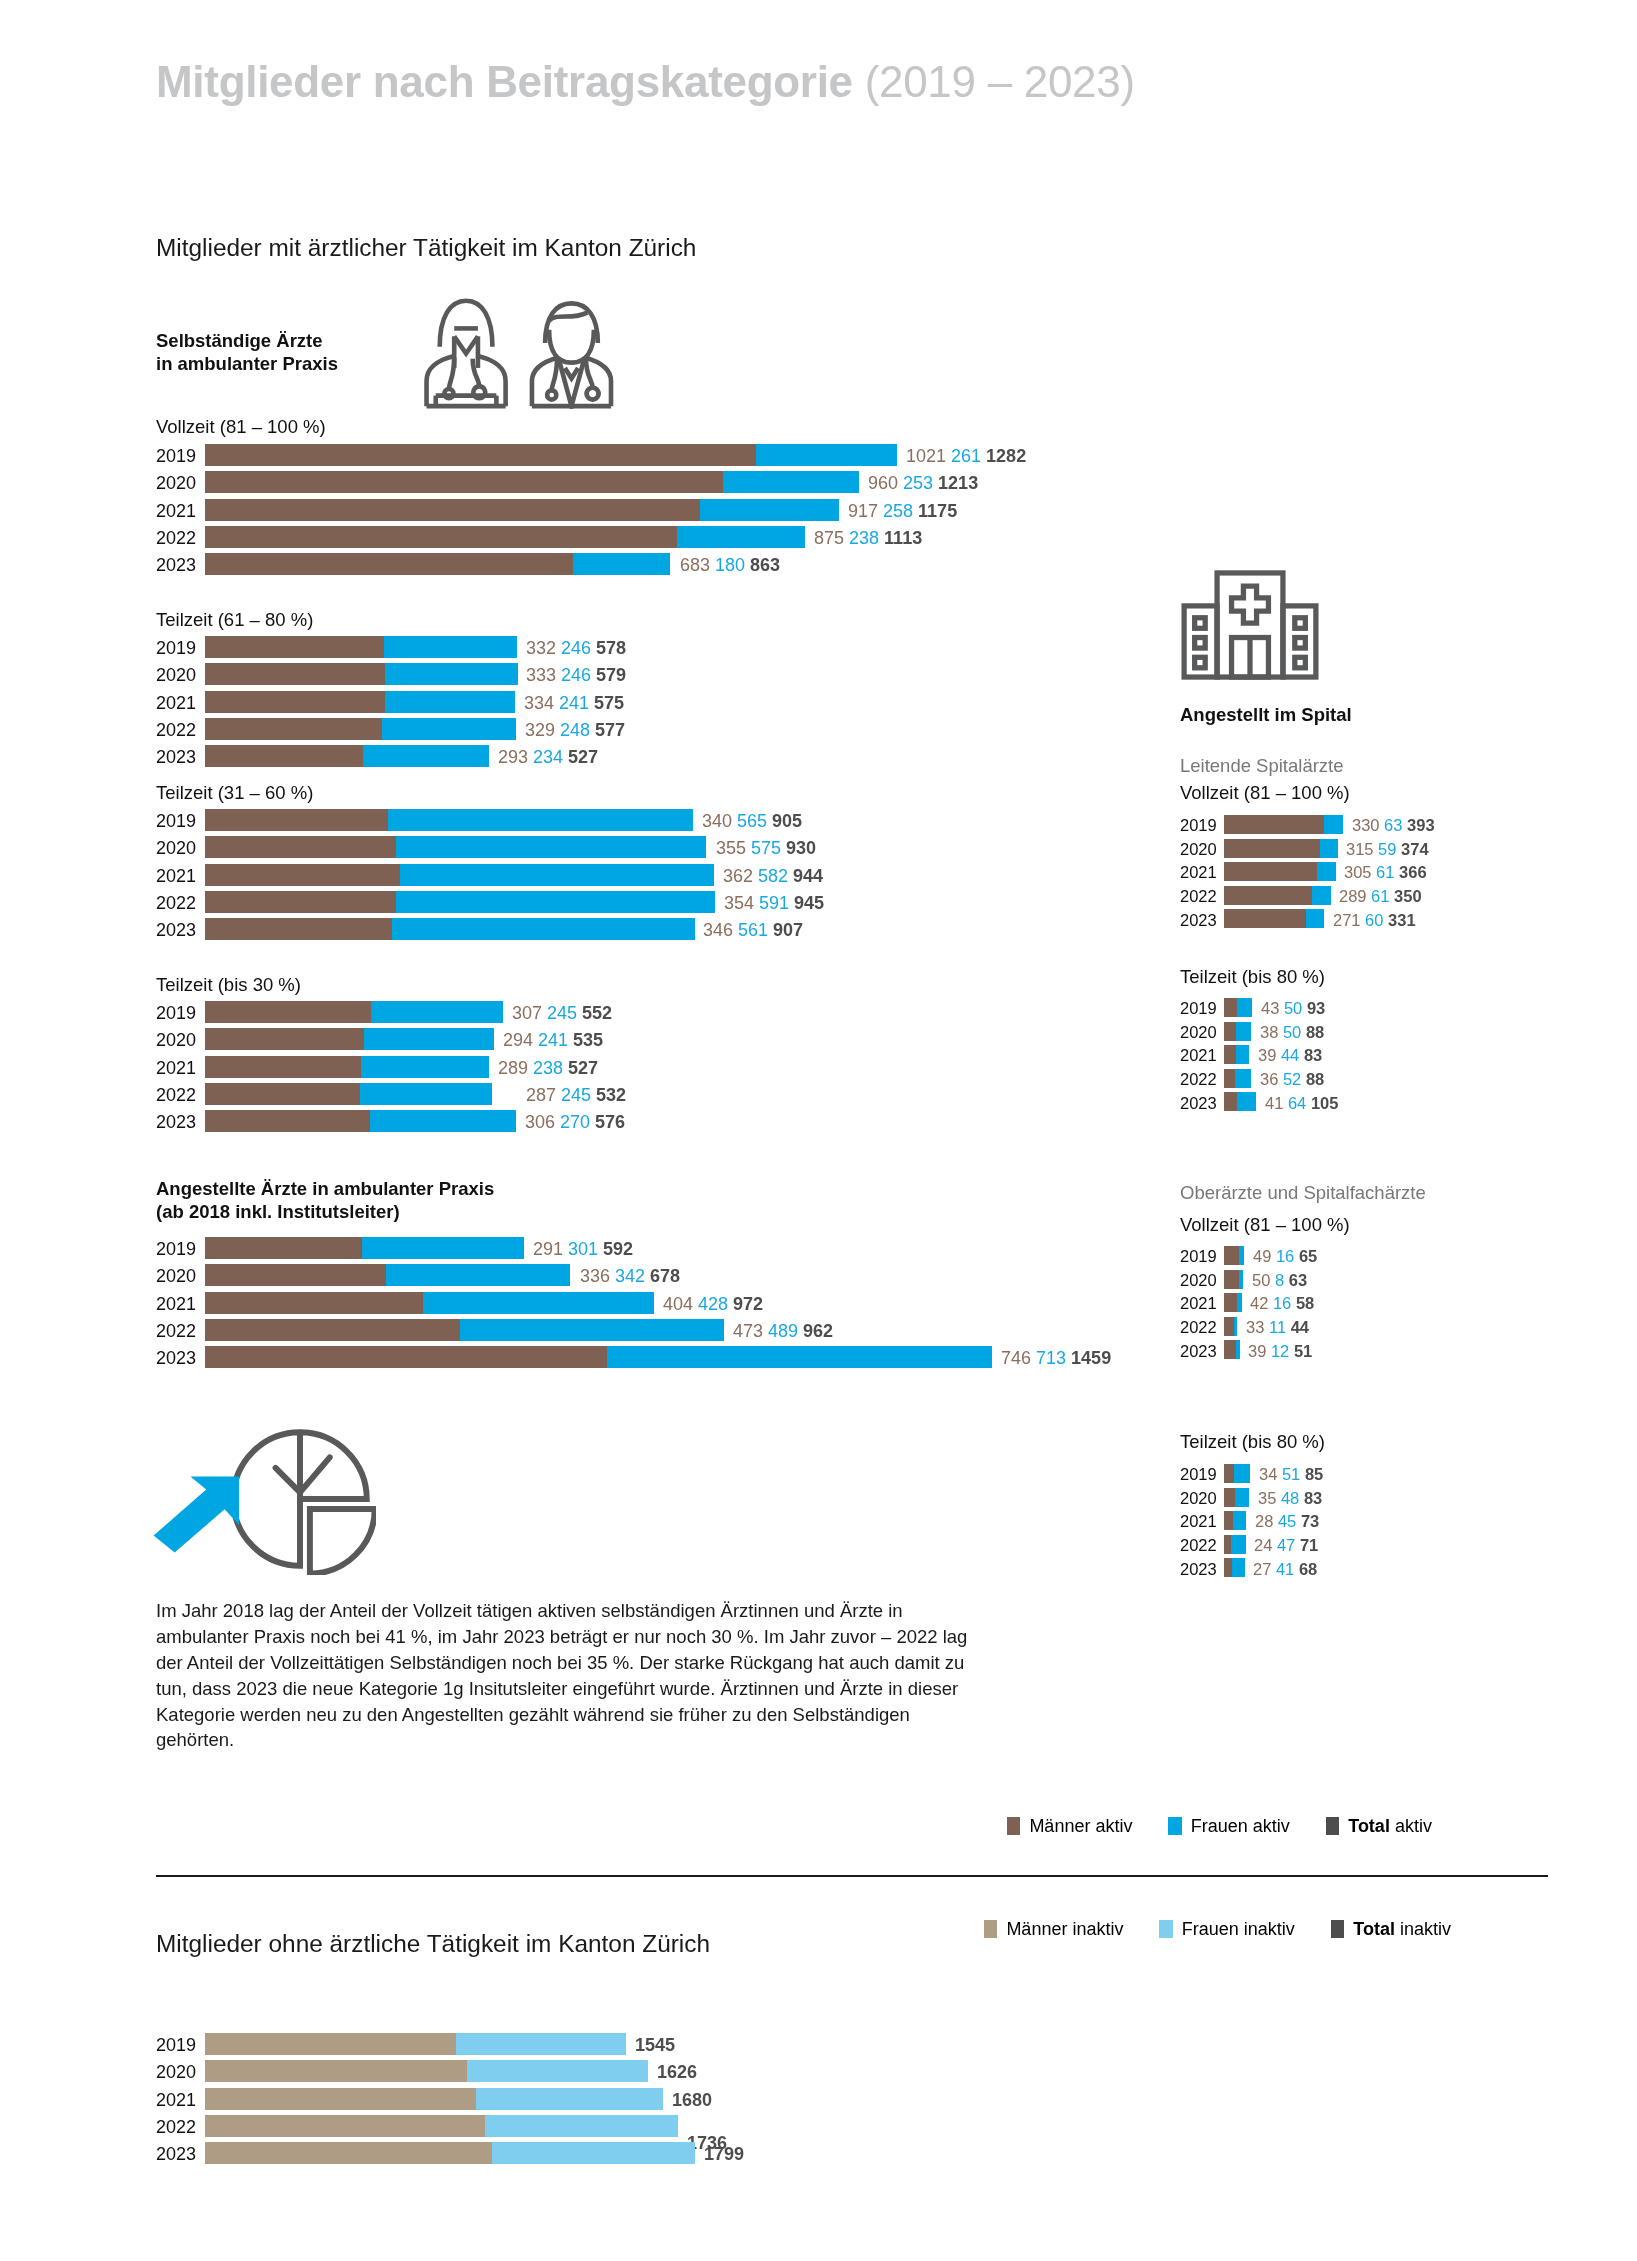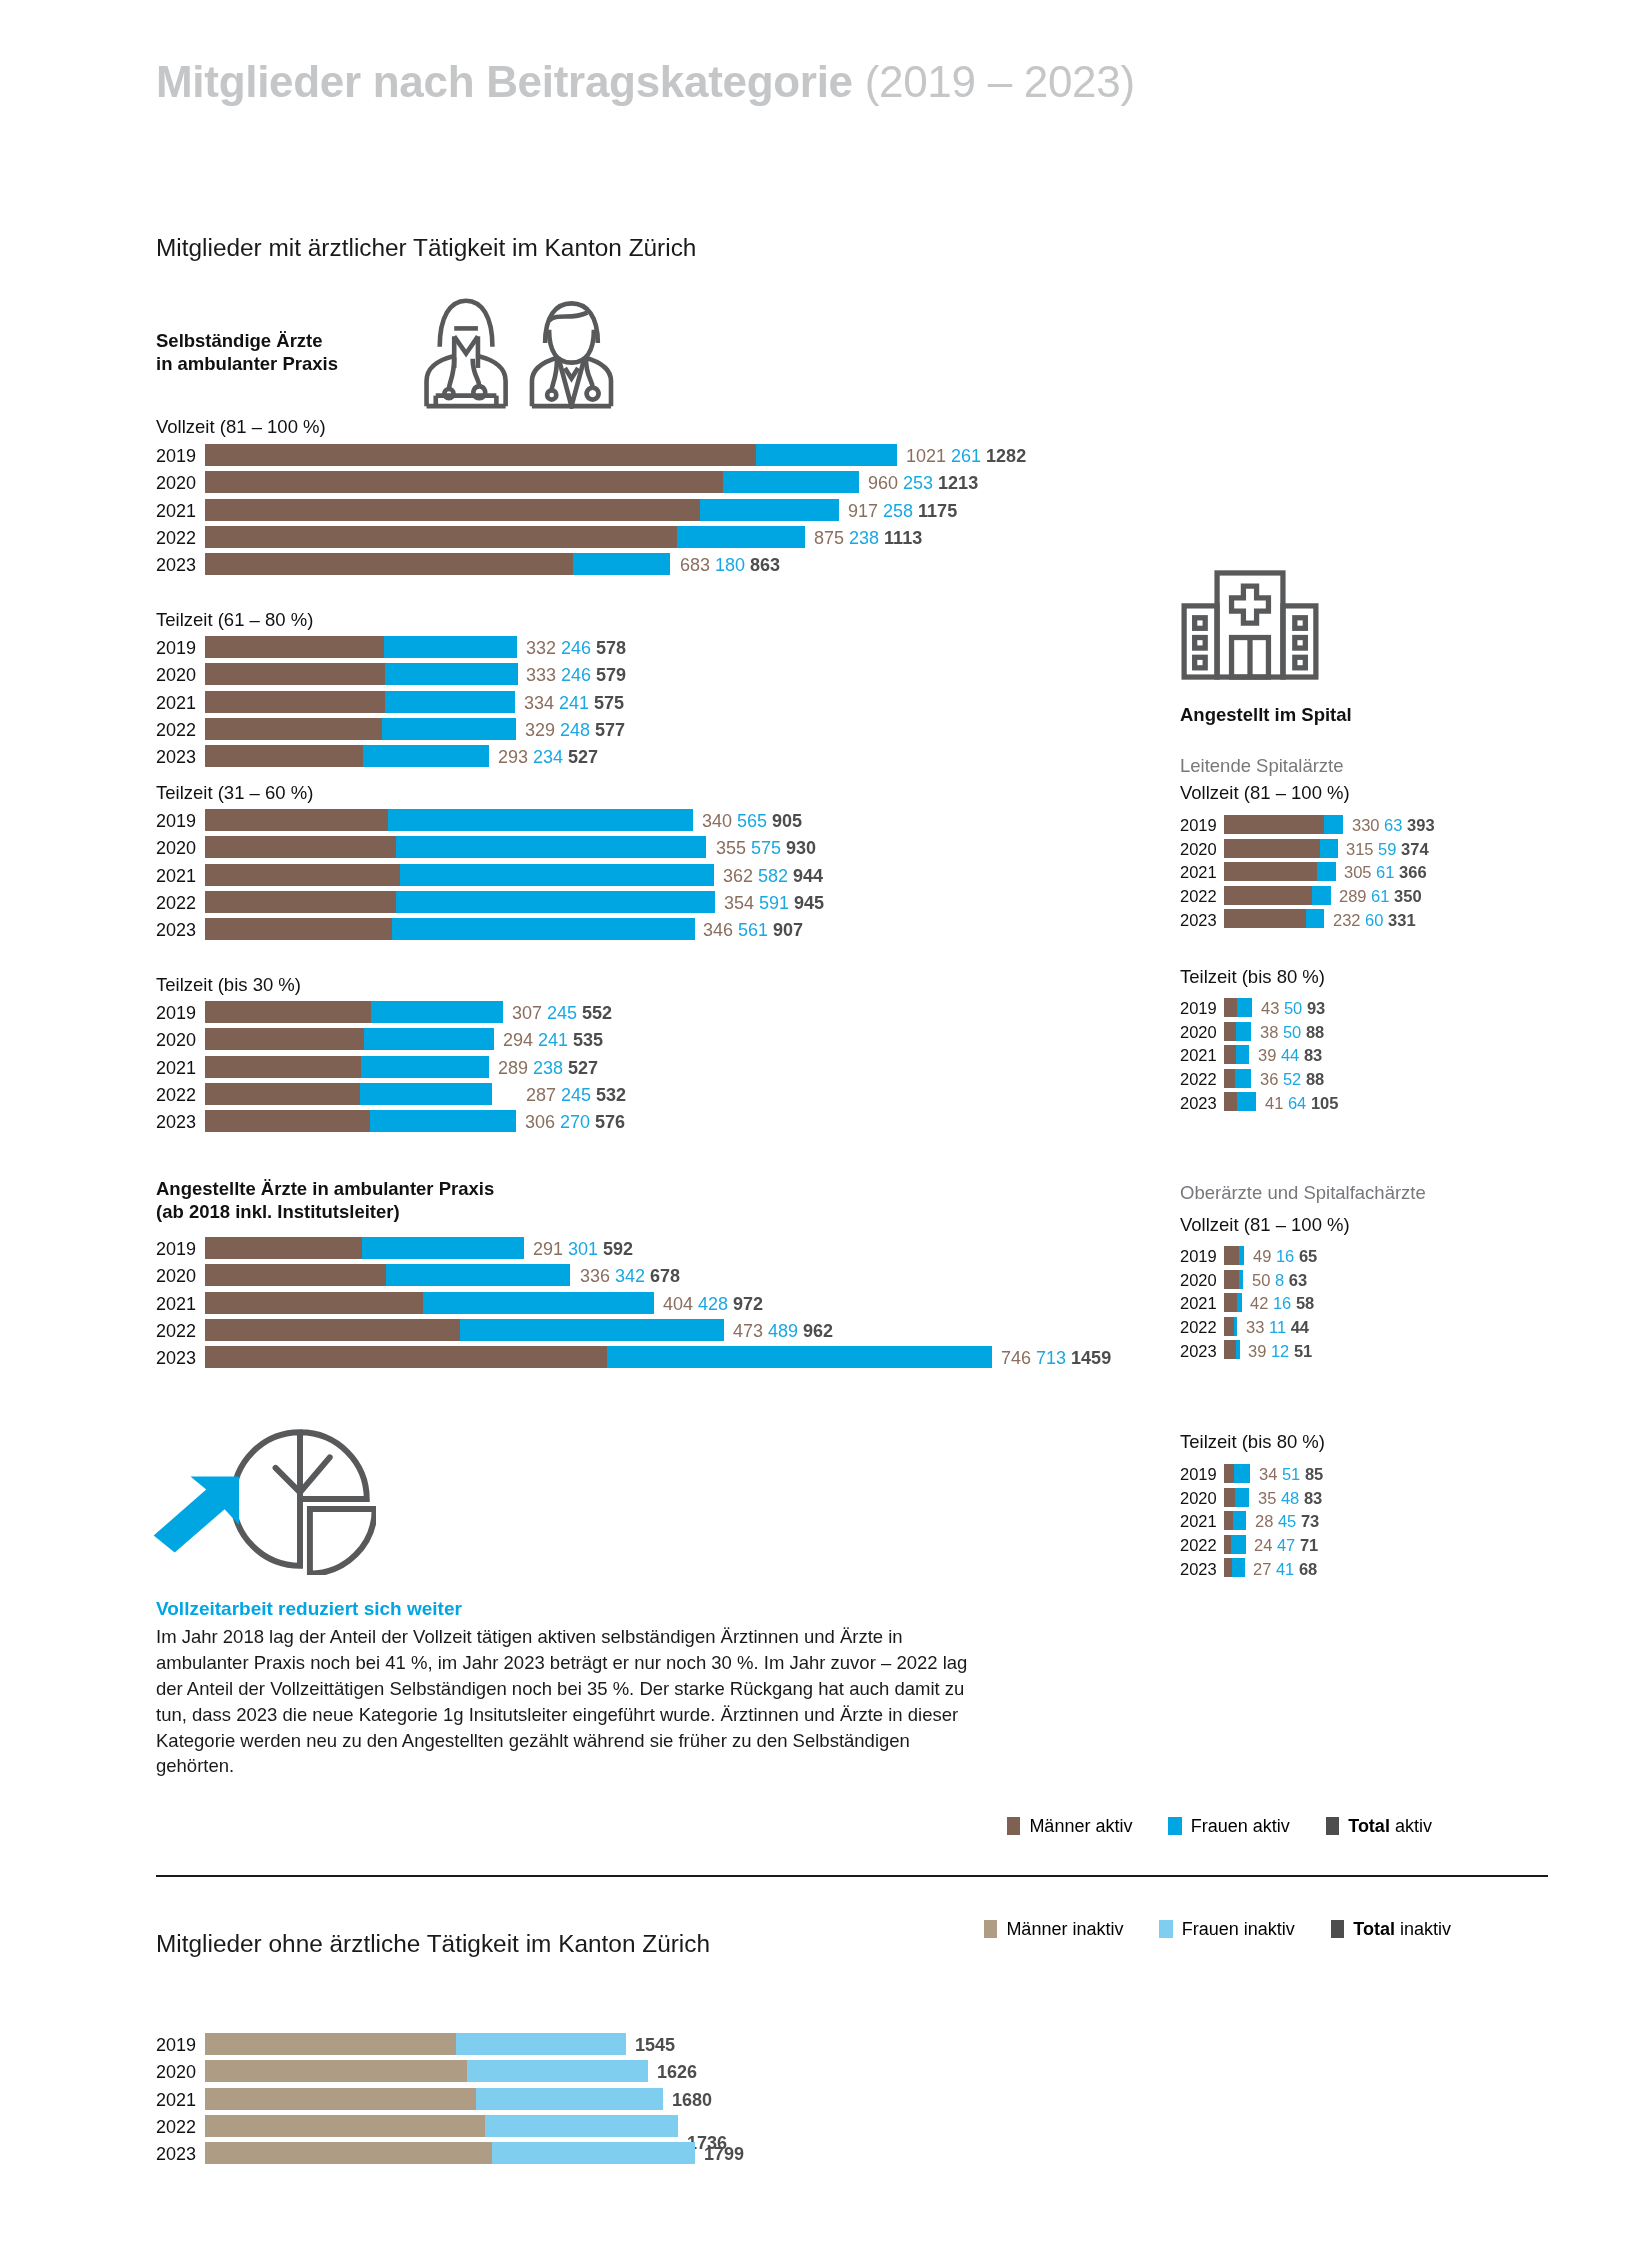--- a/index.html
+++ b/index.html
@@ -267,21 +267,20 @@
     <path d="M130 130 L228 130 A98 98 0 0 1 130 228 Z"></path>
   </svg>
 </div>
 <div class="icon" style="left:151px; top:1475px;">
   <svg width="92" height="79" viewBox="0 0 140 120" fill="#00a6e2">
     <path d="M4 92 L84 22 L60 2 L134 2 L134 76 L112 52 L36 118 Z"></path>
   </svg>
 </div>
 
 <div id="callout">
-  <h3>Vollzeitarbeit reduziert sich weiter</h3>
   <p>Im Jahr 2018 lag der Anteil der Vollzeit tätigen aktiven selbständigen Ärztinnen und Ärzte in ambulanter Praxis noch bei 41 %, im Jahr 2023 beträgt er nur noch 30 %. Im Jahr zuvor – 2022 lag der Anteil der Vollzeittätigen Selbständigen noch bei 35 %. Der starke Rückgang hat auch damit zu tun, dass 2023 die neue Kategorie 1g Insitutsleiter eingeführt wurde. Ärztinnen und Ärzte in dieser Kategorie werden neu zu den Angestellten gezählt während sie früher zu den Selbständigen gehörten.</p>
 </div>
 
 <div class="icon" style="left:1180px; top:569px;">
   <svg width="140" height="112" viewBox="0 0 212 170" fill="none" stroke="#58595b" stroke-width="8">
     <rect x="56" y="6" width="100" height="158"></rect>
     <rect x="6" y="56" width="50" height="108"></rect>
     <rect x="156" y="56" width="50" height="108"></rect>
     <path d="M96 26 L116 26 L116 44 L134 44 L134 64 L116 64 L116 82 L96 82 L96 64 L78 64 L78 44 L96 44 Z"></path>
     <rect x="78" y="104" width="56" height="60"></rect>
@@ -315,21 +314,21 @@
       <div class="vals" style="left: 164px;"><span class="v-m">305</span><span class="v-f"> 61</span><span class="v-t"> 366</span></div>
     </div>
     <div class="row">
       <div class="yr">2022</div>
       <div class="bars" style="left: 44px;"><span class="seg m" style="width: 88px;"></span><span class="seg f" style="width: 18.5px;"></span></div>
       <div class="vals" style="left: 159px;"><span class="v-m">289</span><span class="v-f"> 61</span><span class="v-t"> 350</span></div>
     </div>
     <div class="row">
       <div class="yr">2023</div>
       <div class="bars" style="left: 44px;"><span class="seg m" style="width: 82px;"></span><span class="seg f" style="width: 18px;"></span></div>
-      <div class="vals" style="left: 153px;"><span class="v-m">232</span><span class="v-f"> 60</span><span class="v-t"> 331</span></div>
+      <div class="vals" style="left: 153px;"><span class="v-m">271</span><span class="v-f"> 60</span><span class="v-t"> 331</span></div>
     </div>
   </div>
 
 <div class="grp-sub" style="position:absolute; left:1180px; top:966px;">Teilzeit (bis 80 %)</div>
 <div class="chart rcol" id="c6" style="left:1180px; top:998px;">
     <div class="row">
       <div class="yr">2019</div>
       <div class="bars" style="left: 44px;"><span class="seg m" style="width: 13px;"></span><span class="seg f" style="width: 15px;"></span></div>
       <div class="vals" style="left: 81px;"><span class="v-m">43</span><span class="v-f"> 50</span><span class="v-t"> 93</span></div>
     </div>

